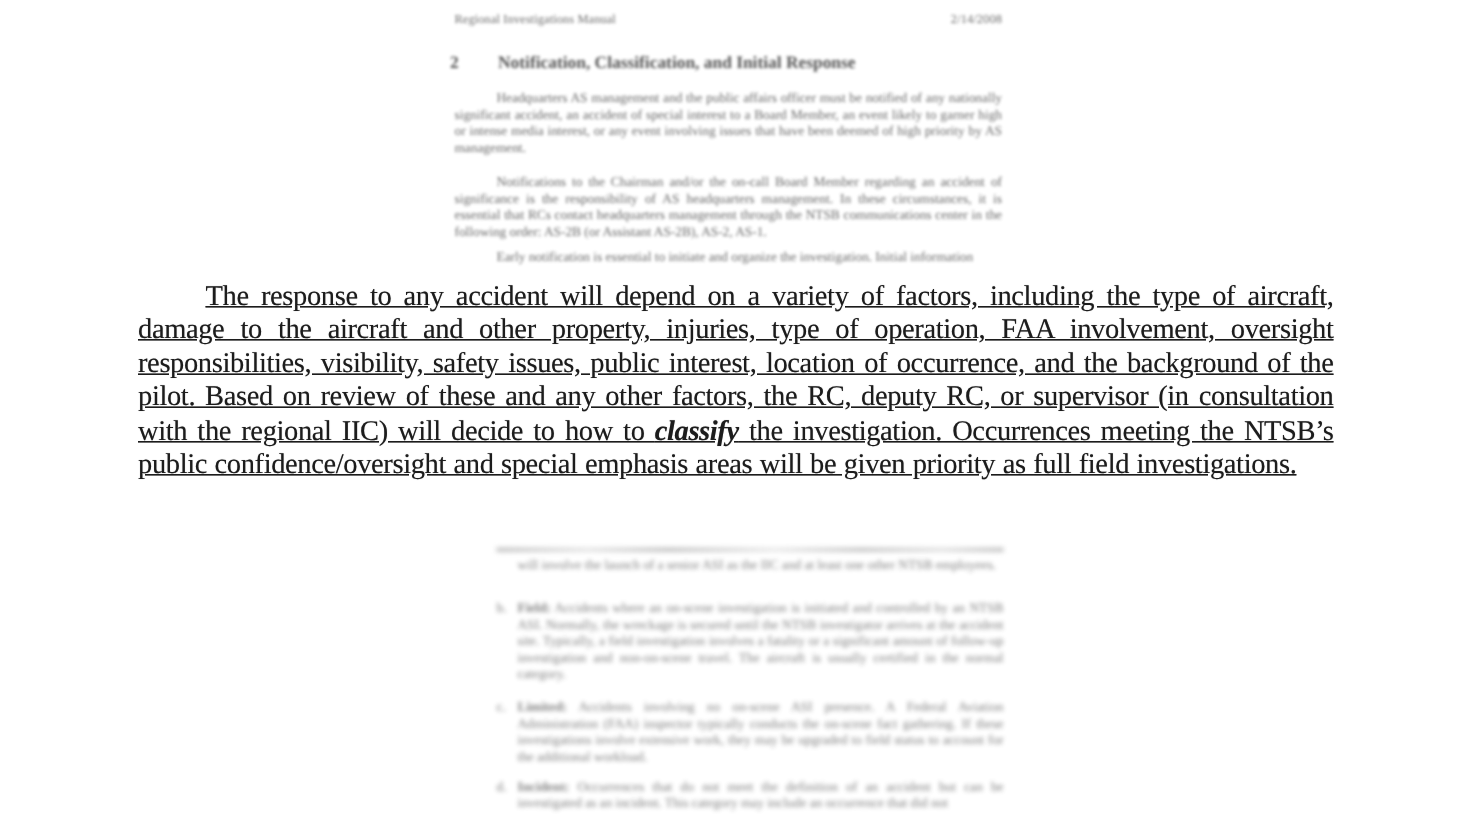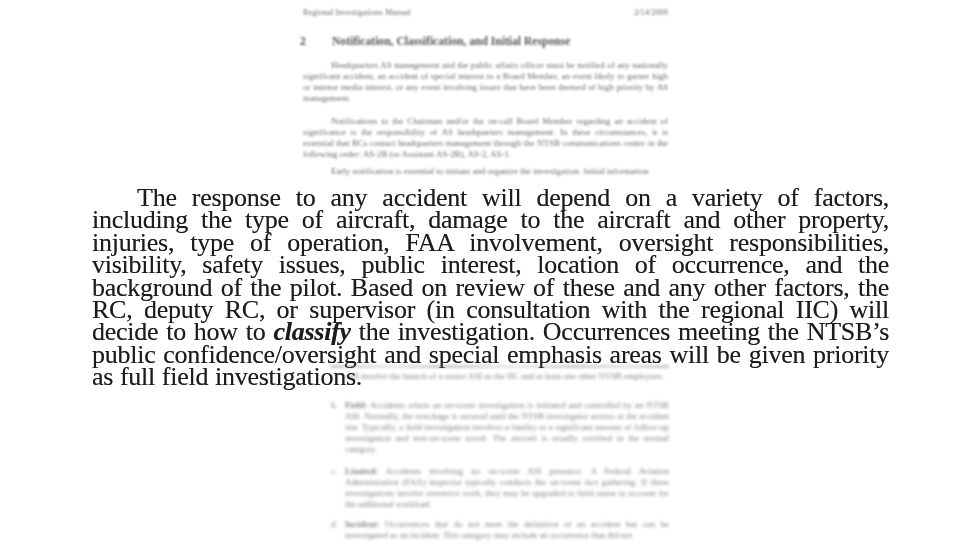--- a/index.html
+++ b/index.html
@@ -51,28 +51,29 @@
   }
   .bpara-1 { top: 60px; }
   .bpara-2 { top: 116px; }
   .bpara-3 { top: 166px; text-align: left; }
 
   
   .focus-para {
     position: absolute;
     left: 92px; top: 187px;
     width: 797px;
-    font-size: 26px;
+    font-size: 19px;
     line-height: 22.4px;
     color: #1c1c1c;
     text-align: justify;
     text-indent: 45px;
     letter-spacing: -0.25px;
     word-spacing: 0.5px;
     text-shadow: 0 0 0.5px rgba(30,30,30,0.55);
+    text-decoration: underline;
   }
   .focus-para .emph { font-weight: bold; font-style: italic; }
 
   
   .ghost-line {
     position: absolute;
     left: 331px; top: 365px;
     width: 338px; height: 3px;
     background: linear-gradient(90deg,
       rgba(120,120,120,0.45) 0%, rgba(150,150,150,0.25) 18%,

